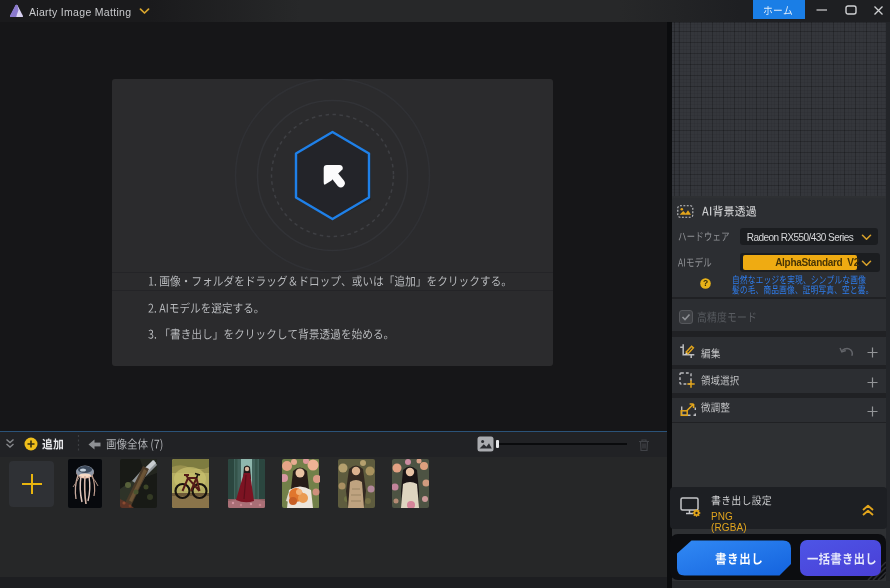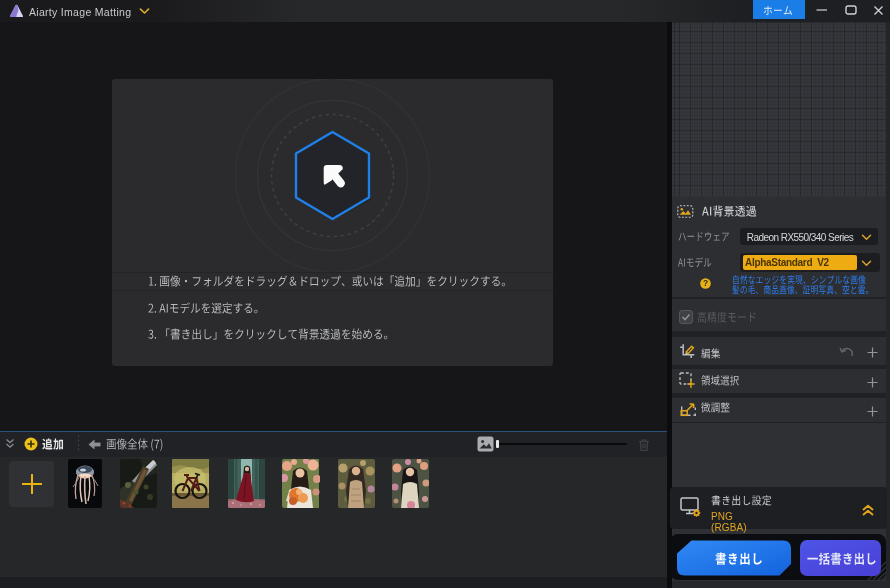--- a/index.html
+++ b/index.html
@@ -230,30 +230,30 @@
 <circle cx="4.8" cy="4.2" r="1.3" fill="#e2a51c"></circle>
       <path d="M2.6 9.8 L6.2 5.9 L8.7 8.5 L11 5.3 L14 9.8 Z" fill="#e2a51c"></path>
     </svg>
 <svg class="t" style="left:701.5px;top:203.4px" width="57" height="17" viewBox="0 0 57 17">
       <path transform="translate(0,12.60) scale(0.9000,1)" fill="#cbccce" d="M0.0 0.0 2.9 -8.8H4.5L7.5 0.0H6.0L4.6 -4.8Q4.3 -5.5 4.1 -6.3Q3.9 -7.0 3.7 -7.7H3.7Q3.5 -7.0 3.3 -6.3Q3.1 -5.5 2.9 -4.8L1.4 0.0ZM1.7 -2.5V-3.6H5.8V-2.5Z M8.9 0.0V-8.8H10.3V0.0Z M14.0 -5.2H20.7V-4.4H15.2V1.0H14.0ZM20.4 -5.2H21.6V-0.2Q21.6 0.3 21.5 0.5Q21.3 0.7 21.0 0.8Q20.7 1.0 20.2 1.0Q19.7 1.0 19.0 1.0Q18.9 0.8 18.8 0.5Q18.7 0.2 18.6 0.0Q18.9 0.0 19.2 0.0Q19.6 0.0 19.8 0.0Q20.1 0.0 20.2 0.0Q20.3 0.0 20.4 -0.0Q20.4 -0.1 20.4 -0.2ZM14.9 -3.6H20.8V-2.7H14.9ZM12.7 -9.1H16.3V-8.3H12.7ZM12.4 -6.8Q13.1 -6.9 14.2 -7.1Q15.2 -7.2 16.3 -7.4L16.3 -6.6Q15.3 -6.4 14.3 -6.2Q13.4 -6.0 12.6 -5.9ZM14.9 -1.8H20.8V-1.0H14.9ZM15.6 -10.1H16.7V-5.6H15.6ZM22.0 -9.6 22.7 -8.8Q22.2 -8.6 21.6 -8.4Q21.0 -8.2 20.3 -8.1Q19.7 -7.9 19.1 -7.8Q19.0 -7.9 19.0 -8.2Q18.9 -8.4 18.8 -8.6Q19.3 -8.7 19.9 -8.9Q20.5 -9.1 21.0 -9.3Q21.6 -9.4 22.0 -9.6ZM18.3 -10.1H19.4V-7.1Q19.4 -6.8 19.5 -6.7Q19.6 -6.7 20.0 -6.7Q20.1 -6.7 20.3 -6.7Q20.5 -6.7 20.8 -6.7Q21.1 -6.7 21.3 -6.7Q21.5 -6.7 21.6 -6.7Q21.8 -6.7 21.9 -6.7Q22.0 -6.8 22.1 -7.0Q22.1 -7.2 22.2 -7.6Q22.3 -7.5 22.6 -7.4Q22.9 -7.3 23.2 -7.2Q23.1 -6.6 23.0 -6.3Q22.8 -6.0 22.5 -5.8Q22.2 -5.7 21.7 -5.7Q21.7 -5.7 21.5 -5.7Q21.3 -5.7 21.0 -5.7Q20.8 -5.7 20.6 -5.7Q20.3 -5.7 20.1 -5.7Q19.9 -5.7 19.9 -5.7Q19.2 -5.7 18.9 -5.8Q18.5 -5.9 18.4 -6.2Q18.3 -6.5 18.3 -7.1Z M27.2 -7.6V-7.0H32.9V-7.6ZM27.2 -9.0V-8.3H32.9V-9.0ZM26.1 -9.7H34.0V-6.2H26.1ZM24.7 -5.6H35.4V-4.7H24.7ZM27.5 -3.4V-2.4H32.7V-3.4ZM26.4 -4.2H33.8V-1.6H26.4ZM29.5 -6.4H30.6V-5.1H29.5ZM29.5 -2.0H30.7V-0.0Q30.7 0.4 30.5 0.6Q30.4 0.8 30.1 0.9Q29.8 1.0 29.4 1.0Q28.9 1.0 28.3 1.0Q28.2 0.8 28.2 0.5Q28.1 0.3 28.0 0.1Q28.2 0.1 28.5 0.1Q28.8 0.1 29.0 0.1Q29.2 0.1 29.3 0.1Q29.4 0.1 29.5 0.1Q29.5 0.0 29.5 -0.1ZM31.5 -0.8 32.2 -1.4Q32.8 -1.2 33.3 -1.0Q33.9 -0.7 34.5 -0.4Q35.0 -0.1 35.4 0.1L34.6 0.8Q34.2 0.6 33.7 0.3Q33.2 -0.0 32.6 -0.3Q32.0 -0.6 31.5 -0.8ZM27.4 -1.4 28.5 -1.0Q28.1 -0.6 27.5 -0.3Q27.0 0.0 26.4 0.3Q25.9 0.6 25.4 0.8Q25.3 0.7 25.1 0.6Q25.0 0.4 24.8 0.3Q24.7 0.1 24.5 0.0Q25.1 -0.1 25.6 -0.4Q26.1 -0.6 26.6 -0.9Q27.1 -1.1 27.4 -1.4Z M39.4 -5.4V-1.1H38.3V-4.4H36.9V-5.4ZM39.4 -1.5Q39.8 -0.9 40.5 -0.6Q41.2 -0.3 42.2 -0.3Q42.8 -0.2 43.5 -0.2Q44.2 -0.2 45.1 -0.2Q45.9 -0.3 46.6 -0.3Q47.4 -0.3 48.0 -0.4Q47.9 -0.2 47.8 -0.0Q47.8 0.2 47.7 0.4Q47.7 0.6 47.6 0.8Q47.1 0.8 46.4 0.8Q45.7 0.8 44.9 0.8Q44.2 0.8 43.5 0.8Q42.8 0.8 42.2 0.8Q41.1 0.7 40.3 0.4Q39.5 0.1 38.9 -0.6Q38.6 -0.2 38.2 0.1Q37.8 0.5 37.3 0.9L36.8 -0.2Q37.1 -0.5 37.6 -0.8Q38.0 -1.2 38.4 -1.5ZM37.0 -9.2 37.8 -9.8Q38.2 -9.6 38.6 -9.2Q38.9 -8.9 39.3 -8.5Q39.6 -8.2 39.8 -7.9L38.8 -7.2Q38.7 -7.5 38.4 -7.8Q38.1 -8.2 37.7 -8.5Q37.3 -8.9 37.0 -9.2ZM40.1 -7.9H47.8V-7.1H40.1ZM41.1 -4.9H45.0V-4.0H41.1ZM45.0 -3.9H46.8V-3.1H45.0ZM43.4 -9.1H44.5V-5.1H43.4ZM43.2 -7.5 44.0 -7.2Q43.6 -6.6 43.0 -6.1Q42.4 -5.6 41.8 -5.2Q41.1 -4.7 40.4 -4.5Q40.3 -4.7 40.1 -4.9Q39.9 -5.2 39.7 -5.3Q40.4 -5.5 41.0 -5.8Q41.7 -6.2 42.3 -6.6Q42.8 -7.0 43.2 -7.5ZM44.7 -7.5Q45.1 -7.0 45.6 -6.6Q46.2 -6.2 46.8 -5.9Q47.4 -5.6 48.1 -5.4Q47.9 -5.3 47.7 -5.0Q47.5 -4.8 47.4 -4.6Q46.7 -4.9 46.1 -5.2Q45.5 -5.6 44.9 -6.1Q44.4 -6.6 44.0 -7.2ZM46.5 -3.9H47.5Q47.5 -3.9 47.5 -3.7Q47.5 -3.6 47.5 -3.5Q47.4 -2.4 47.3 -1.9Q47.1 -1.4 46.9 -1.2Q46.8 -1.1 46.6 -1.0Q46.4 -0.9 46.1 -0.9Q45.9 -0.9 45.5 -0.9Q45.1 -0.9 44.7 -0.9Q44.7 -1.1 44.6 -1.4Q44.5 -1.6 44.4 -1.8Q44.8 -1.7 45.2 -1.7Q45.5 -1.7 45.7 -1.7Q45.8 -1.7 45.9 -1.7Q46.0 -1.8 46.1 -1.8Q46.2 -1.9 46.3 -2.4Q46.4 -2.8 46.5 -3.7ZM46.6 -9.9 47.3 -9.2Q46.7 -9.1 45.9 -9.0Q45.1 -8.9 44.2 -8.8Q43.4 -8.7 42.5 -8.6Q41.6 -8.6 40.8 -8.6Q40.8 -8.7 40.7 -9.0Q40.6 -9.2 40.5 -9.4Q41.3 -9.4 42.2 -9.5Q43.0 -9.5 43.8 -9.6Q44.7 -9.6 45.4 -9.7Q46.1 -9.8 46.6 -9.9ZM42.5 -4.6H43.5Q43.4 -3.9 43.3 -3.3Q43.1 -2.7 42.8 -2.2Q42.5 -1.7 42.0 -1.4Q41.5 -1.0 40.7 -0.7Q40.6 -0.9 40.4 -1.2Q40.3 -1.4 40.1 -1.6Q40.8 -1.8 41.2 -2.1Q41.7 -2.4 41.9 -2.8Q42.2 -3.1 42.3 -3.6Q42.4 -4.1 42.5 -4.6ZM44.8 -4.9H45.8Q45.7 -4.3 45.5 -3.7Q45.4 -3.1 45.3 -2.6L44.3 -2.8Q44.4 -3.2 44.6 -3.8Q44.7 -4.4 44.8 -4.9Z M51.7 -5.4V-1.1H50.6V-4.4H49.2V-5.4ZM51.7 -1.5Q52.1 -0.9 52.8 -0.6Q53.5 -0.3 54.5 -0.3Q55.1 -0.2 55.8 -0.2Q56.5 -0.2 57.4 -0.2Q58.2 -0.3 58.9 -0.3Q59.7 -0.3 60.3 -0.4Q60.2 -0.2 60.1 -0.0Q60.1 0.2 60.0 0.4Q60.0 0.6 59.9 0.8Q59.4 0.8 58.7 0.8Q58.0 0.8 57.2 0.8Q56.5 0.8 55.8 0.8Q55.1 0.8 54.5 0.8Q53.4 0.7 52.6 0.4Q51.8 0.1 51.2 -0.6Q50.9 -0.2 50.5 0.1Q50.1 0.5 49.6 0.9L49.1 -0.2Q49.4 -0.5 49.9 -0.8Q50.3 -1.2 50.7 -1.5ZM49.3 -9.2 50.1 -9.8Q50.5 -9.6 50.9 -9.2Q51.2 -8.9 51.6 -8.5Q51.9 -8.2 52.1 -7.9L51.1 -7.2Q51.0 -7.5 50.7 -7.8Q50.4 -8.2 50.0 -8.5Q49.6 -8.9 49.3 -9.2ZM52.7 -6.0H59.2V-5.2H53.7V-0.8H52.7ZM55.6 -8.0H58.1V-7.3H56.5V-5.7H55.6ZM53.7 -9.7H58.7V-5.8H57.7V-8.9H54.7V-5.8H53.7ZM55.1 -4.5H57.7V-1.9H55.1V-2.7H56.9V-3.7H55.1ZM58.6 -6.0H59.6V-1.8Q59.6 -1.5 59.6 -1.3Q59.5 -1.1 59.2 -1.0Q59.0 -0.8 58.6 -0.8Q58.2 -0.8 57.7 -0.8Q57.7 -1.0 57.6 -1.3Q57.5 -1.5 57.4 -1.7Q57.8 -1.7 58.1 -1.7Q58.3 -1.7 58.4 -1.7Q58.6 -1.7 58.6 -1.8ZM54.6 -4.5H55.4V-1.5H54.6Z"></path>
     </svg>
 <svg class="t" style="left:678.0px;top:228.8px" width="54" height="16" viewBox="0 0 54 16">
       <path transform="translate(0,11.55) scale(0.7693,1)" fill="#94969a" d="M2.5 -3.5Q2.7 -3.9 2.9 -4.4Q3.0 -4.9 3.2 -5.5Q3.3 -6.0 3.4 -6.6Q3.6 -7.1 3.6 -7.6L4.6 -7.4Q4.6 -7.2 4.5 -7.1Q4.5 -7.0 4.4 -6.8Q4.4 -6.7 4.4 -6.6Q4.3 -6.3 4.2 -5.9Q4.1 -5.5 4.0 -5.0Q3.9 -4.5 3.7 -4.0Q3.6 -3.5 3.4 -3.1Q3.2 -2.6 2.9 -2.1Q2.7 -1.6 2.4 -1.1Q2.1 -0.5 1.8 -0.1L0.8 -0.5Q1.4 -1.2 1.8 -2.0Q2.2 -2.8 2.5 -3.5ZM7.9 -3.9Q7.8 -4.3 7.6 -4.8Q7.4 -5.3 7.2 -5.8Q6.9 -6.2 6.7 -6.7Q6.5 -7.1 6.3 -7.4L7.2 -7.7Q7.4 -7.4 7.6 -7.0Q7.8 -6.6 8.0 -6.1Q8.2 -5.6 8.5 -5.1Q8.7 -4.6 8.8 -4.2Q9.0 -3.8 9.2 -3.3Q9.4 -2.8 9.6 -2.3Q9.7 -1.8 9.9 -1.3Q10.1 -0.8 10.2 -0.4L9.2 -0.1Q9.1 -0.7 8.8 -1.3Q8.6 -2.0 8.4 -2.7Q8.2 -3.3 7.9 -3.9Z M12.3 -4.8Q12.5 -4.8 12.7 -4.7Q13.0 -4.7 13.3 -4.7Q13.6 -4.7 13.9 -4.7Q14.0 -4.7 14.4 -4.7Q14.8 -4.7 15.3 -4.7Q15.8 -4.7 16.3 -4.7Q16.9 -4.7 17.4 -4.7Q18.0 -4.7 18.5 -4.7Q19.0 -4.7 19.3 -4.7Q19.7 -4.7 19.9 -4.7Q20.3 -4.7 20.6 -4.7Q20.9 -4.8 21.1 -4.8V-3.7Q20.9 -3.7 20.6 -3.7Q20.3 -3.7 19.9 -3.7Q19.7 -3.7 19.3 -3.7Q19.0 -3.7 18.5 -3.7Q18.0 -3.7 17.4 -3.7Q16.9 -3.7 16.3 -3.7Q15.8 -3.7 15.3 -3.7Q14.8 -3.7 14.4 -3.7Q14.0 -3.7 13.9 -3.7Q13.4 -3.7 13.0 -3.7Q12.6 -3.7 12.3 -3.7Z M29.6 -7.9Q29.8 -7.7 29.9 -7.4Q30.1 -7.1 30.3 -6.8Q30.5 -6.5 30.6 -6.3L30.0 -6.0Q29.9 -6.3 29.7 -6.6Q29.5 -6.8 29.4 -7.1Q29.2 -7.4 29.0 -7.6ZM30.9 -8.5Q31.1 -8.3 31.3 -8.0Q31.5 -7.7 31.7 -7.4Q31.9 -7.1 32.0 -6.8L31.4 -6.5Q31.2 -6.8 31.1 -7.1Q30.9 -7.4 30.7 -7.7Q30.5 -7.9 30.3 -8.2ZM25.8 -0.8Q25.8 -1.0 25.8 -1.4Q25.8 -1.9 25.8 -2.6Q25.8 -3.2 25.8 -3.9Q25.8 -4.6 25.8 -5.3Q25.8 -6.0 25.8 -6.5Q25.8 -7.0 25.8 -7.2Q25.8 -7.5 25.7 -7.8Q25.7 -8.1 25.7 -8.4H26.8Q26.7 -8.1 26.7 -7.8Q26.7 -7.5 26.7 -7.2Q26.7 -6.8 26.7 -6.2Q26.7 -5.6 26.7 -4.9Q26.7 -4.2 26.7 -3.6Q26.7 -2.9 26.7 -2.3Q26.7 -1.8 26.7 -1.4Q26.7 -1.0 26.7 -0.8Q26.7 -0.7 26.7 -0.4Q26.7 -0.2 26.7 0.1Q26.7 0.3 26.7 0.5H25.7Q25.7 0.2 25.7 -0.2Q25.8 -0.5 25.8 -0.8ZM26.5 -5.5Q27.0 -5.3 27.7 -5.1Q28.3 -4.9 29.0 -4.6Q29.7 -4.4 30.3 -4.1Q30.9 -3.8 31.4 -3.6L31.0 -2.7Q30.5 -2.9 29.9 -3.2Q29.3 -3.5 28.7 -3.7Q28.1 -4.0 27.5 -4.2Q26.9 -4.4 26.5 -4.5Z M39.5 -8.8Q39.5 -8.6 39.5 -8.4Q39.5 -8.2 39.5 -8.0Q39.5 -7.9 39.5 -7.6Q39.5 -7.3 39.5 -7.0Q39.5 -6.7 39.5 -6.5H38.6Q38.6 -6.7 38.6 -7.0Q38.6 -7.3 38.6 -7.6Q38.6 -7.9 38.6 -8.0Q38.6 -8.2 38.5 -8.4Q38.5 -8.6 38.5 -8.8ZM43.3 -6.7Q43.3 -6.6 43.2 -6.4Q43.2 -6.2 43.1 -6.0Q43.1 -5.7 43.0 -5.3Q42.9 -4.9 42.8 -4.4Q42.6 -4.0 42.5 -3.5Q42.3 -3.1 42.1 -2.7Q41.6 -2.0 41.0 -1.4Q40.4 -0.8 39.5 -0.3Q38.7 0.1 37.7 0.4L37.0 -0.4Q37.3 -0.5 37.6 -0.5Q37.9 -0.6 38.1 -0.7Q38.7 -0.9 39.2 -1.2Q39.8 -1.5 40.3 -2.0Q40.8 -2.4 41.1 -2.9Q41.4 -3.4 41.6 -4.0Q41.8 -4.5 42.0 -5.1Q42.1 -5.7 42.2 -6.1H36.0Q36.0 -6.0 36.0 -5.7Q36.0 -5.4 36.0 -5.1Q36.0 -4.8 36.0 -4.6Q36.0 -4.3 36.0 -4.2Q36.0 -4.0 36.0 -3.8Q36.0 -3.7 36.1 -3.5H35.1Q35.1 -3.7 35.1 -3.9Q35.1 -4.1 35.1 -4.2Q35.1 -4.4 35.1 -4.6Q35.1 -4.9 35.1 -5.2Q35.1 -5.5 35.1 -5.8Q35.1 -6.0 35.1 -6.2Q35.1 -6.3 35.1 -6.6Q35.1 -6.8 35.1 -7.0Q35.3 -7.0 35.6 -7.0Q35.8 -7.0 36.1 -7.0H42.0Q42.3 -7.0 42.4 -7.0Q42.6 -7.0 42.7 -7.1Z M47.0 -5.7Q47.2 -5.7 47.4 -5.7Q47.7 -5.6 47.8 -5.6H52.9Q53.1 -5.6 53.3 -5.7Q53.5 -5.7 53.6 -5.7V-4.8Q53.5 -4.8 53.3 -4.8Q53.1 -4.8 52.9 -4.8H47.8Q47.7 -4.8 47.4 -4.8Q47.2 -4.8 47.0 -4.8ZM49.8 -0.3V-5.2H50.7V-0.3ZM46.5 -0.8Q46.7 -0.8 46.9 -0.8Q47.1 -0.8 47.3 -0.8H53.4Q53.6 -0.8 53.8 -0.8Q54.0 -0.8 54.1 -0.8V0.1Q54.0 0.1 53.7 0.0Q53.5 0.0 53.4 0.0H47.3Q47.1 0.0 46.9 0.0Q46.7 0.1 46.5 0.1Z M66.2 -7.4Q66.2 -7.4 66.1 -7.2Q66.0 -7.1 65.9 -7.0Q65.7 -6.7 65.3 -6.1Q64.9 -5.6 64.4 -5.0Q63.8 -4.4 63.2 -4.0L62.5 -4.6Q62.9 -4.8 63.2 -5.1Q63.6 -5.4 63.9 -5.8Q64.3 -6.1 64.5 -6.5Q64.7 -6.8 64.9 -7.1Q64.7 -7.1 64.3 -7.1Q63.9 -7.1 63.4 -7.1Q62.9 -7.1 62.3 -7.1Q61.7 -7.1 61.1 -7.1Q60.5 -7.1 59.9 -7.1Q59.4 -7.1 59.1 -7.1Q58.7 -7.1 58.6 -7.1Q58.3 -7.1 58.0 -7.0Q57.7 -7.0 57.4 -7.0V-8.0Q57.7 -7.9 58.0 -7.9Q58.3 -7.9 58.6 -7.9Q58.7 -7.9 59.1 -7.9Q59.5 -7.9 60.0 -7.9Q60.5 -7.9 61.1 -7.9Q61.7 -7.9 62.3 -7.9Q63.0 -7.9 63.5 -7.9Q64.0 -7.9 64.4 -7.9Q64.8 -7.9 64.9 -7.9Q65.0 -7.9 65.2 -7.9Q65.3 -7.9 65.5 -7.9Q65.6 -7.9 65.7 -8.0ZM61.8 -6.0Q61.8 -5.1 61.8 -4.3Q61.7 -3.5 61.6 -2.9Q61.4 -2.2 61.1 -1.6Q60.7 -1.0 60.2 -0.5Q59.6 -0.0 58.8 0.4L58.0 -0.3Q58.2 -0.3 58.5 -0.5Q58.7 -0.6 59.0 -0.7Q59.6 -1.1 60.0 -1.6Q60.4 -2.1 60.6 -2.7Q60.8 -3.2 60.8 -3.9Q60.9 -4.5 60.9 -5.2Q60.9 -5.4 60.9 -5.6Q60.9 -5.8 60.9 -6.0Z"></path>
     </svg>
 <div class="ddown" style="left:740px;top:228px;width:138px;height:17px"></div>
-<div class="abs" style="left:741px;top:232px;width:118px;text-align:center;font-size:10px;letter-spacing:-0.55px;color:#d6d7d9;white-space:nowrap">Radeon RX550/340 Series</div>
+<div class="abs" style="left:741px;top:232px;width:118px;text-align:center;font-size:10px;letter-spacing:-0.55px;color:#d6d7d9;white-space:nowrap">Radeon RX550/430 Series</div>
 <svg class="t" style="left:861px;top:234px" width="11" height="8">
       <path d="M1.5 1.3 L5.5 5.2 L9.5 1.3" stroke="#d9a22b" stroke-width="1.6" fill="none" stroke-linecap="round" stroke-linejoin="round"></path>
     </svg>
 <svg class="t" style="left:678.0px;top:255.1px" width="36" height="16" viewBox="0 0 36 16">
       <path transform="translate(0,11.55) scale(0.7699,1)" fill="#94969a" d="M0.0 0.0 2.8 -8.1H3.9L6.6 0.0H5.6L4.2 -4.5Q3.9 -5.2 3.7 -5.9Q3.5 -6.5 3.3 -7.2H3.3Q3.1 -6.5 2.9 -5.9Q2.7 -5.2 2.5 -4.5L1.1 0.0ZM1.5 -2.5V-3.3H5.2V-2.5Z M8.0 0.0V-8.1H9.0V0.0Z M12.3 -7.8Q12.5 -7.8 12.8 -7.8Q13.0 -7.8 13.3 -7.8Q13.5 -7.8 13.9 -7.8Q14.3 -7.8 14.8 -7.8Q15.3 -7.8 15.9 -7.8Q16.5 -7.8 17.0 -7.8Q17.5 -7.8 17.9 -7.8Q18.3 -7.8 18.5 -7.8Q18.8 -7.8 19.0 -7.8Q19.2 -7.8 19.4 -7.8V-6.9Q19.2 -6.9 19.0 -6.9Q18.8 -7.0 18.5 -7.0Q18.3 -7.0 17.9 -7.0Q17.5 -7.0 16.9 -7.0Q16.4 -7.0 15.8 -7.0Q15.2 -7.0 14.7 -7.0Q14.2 -7.0 13.8 -7.0Q13.4 -7.0 13.3 -7.0Q13.0 -7.0 12.8 -7.0Q12.5 -6.9 12.3 -6.9ZM15.7 -4.3Q15.7 -4.0 15.7 -3.6Q15.7 -3.2 15.7 -2.8Q15.7 -2.4 15.7 -2.1Q15.7 -1.7 15.7 -1.6Q15.7 -1.2 16.0 -0.9Q16.3 -0.7 17.1 -0.7Q17.8 -0.7 18.5 -0.7Q19.2 -0.8 20.0 -0.9L19.9 0.1Q19.5 0.1 19.0 0.1Q18.5 0.1 18.0 0.1Q17.5 0.2 16.9 0.2Q16.1 0.2 15.6 -0.0Q15.1 -0.2 15.0 -0.5Q14.8 -0.9 14.8 -1.3Q14.8 -1.6 14.8 -2.0Q14.8 -2.4 14.8 -2.8Q14.8 -3.2 14.8 -3.6Q14.8 -4.0 14.8 -4.3Q14.8 -4.4 14.8 -4.7Q14.8 -5.0 14.8 -5.4Q14.8 -5.8 14.8 -6.1Q14.8 -6.5 14.8 -6.8Q14.8 -7.1 14.8 -7.2L15.7 -7.2Q15.7 -7.1 15.7 -6.8Q15.7 -6.5 15.7 -6.1Q15.7 -5.7 15.7 -5.3Q15.7 -4.9 15.7 -4.7Q15.7 -4.4 15.7 -4.3ZM11.6 -4.7Q11.8 -4.7 12.1 -4.7Q12.4 -4.6 12.6 -4.6Q12.8 -4.6 13.2 -4.6Q13.6 -4.6 14.2 -4.6Q14.7 -4.6 15.4 -4.6Q16.0 -4.6 16.7 -4.6Q17.3 -4.6 17.9 -4.6Q18.4 -4.6 18.8 -4.6Q19.2 -4.6 19.4 -4.6Q19.5 -4.6 19.7 -4.6Q19.8 -4.7 20.0 -4.7Q20.2 -4.7 20.3 -4.7L20.3 -3.8Q20.1 -3.8 19.8 -3.8Q19.6 -3.8 19.4 -3.8Q19.2 -3.8 18.8 -3.8Q18.4 -3.8 17.9 -3.8Q17.3 -3.8 16.7 -3.8Q16.0 -3.8 15.4 -3.8Q14.7 -3.8 14.2 -3.8Q13.6 -3.8 13.2 -3.8Q12.8 -3.8 12.6 -3.8Q12.4 -3.8 12.1 -3.8Q11.8 -3.8 11.6 -3.8Z M23.7 -8.0Q24.0 -8.0 24.2 -8.0Q24.5 -8.0 24.7 -8.0Q24.9 -8.0 25.3 -8.0Q25.7 -8.0 26.2 -8.0Q26.7 -8.0 27.1 -8.0Q27.6 -8.0 28.0 -8.0Q28.4 -8.0 28.6 -8.0Q28.8 -8.0 29.1 -8.0Q29.3 -8.0 29.6 -8.0V-7.1Q29.3 -7.1 29.1 -7.2Q28.8 -7.2 28.6 -7.2Q28.4 -7.2 28.0 -7.2Q27.6 -7.2 27.1 -7.2Q26.7 -7.2 26.2 -7.2Q25.7 -7.2 25.3 -7.2Q24.9 -7.2 24.8 -7.2Q24.5 -7.2 24.2 -7.2Q24.0 -7.1 23.7 -7.1ZM22.4 -5.3Q22.7 -5.3 22.9 -5.2Q23.1 -5.2 23.4 -5.2Q23.5 -5.2 24.0 -5.2Q24.4 -5.2 25.0 -5.2Q25.6 -5.2 26.3 -5.2Q27.0 -5.2 27.7 -5.2Q28.4 -5.2 29.0 -5.2Q29.6 -5.2 30.1 -5.2Q30.5 -5.2 30.6 -5.2Q30.8 -5.2 31.0 -5.2Q31.3 -5.3 31.5 -5.3V-4.4Q31.3 -4.4 31.0 -4.4Q30.8 -4.4 30.6 -4.4Q30.5 -4.4 30.1 -4.4Q29.6 -4.4 29.0 -4.4Q28.4 -4.4 27.7 -4.4Q27.0 -4.4 26.3 -4.4Q25.6 -4.4 25.0 -4.4Q24.4 -4.4 24.0 -4.4Q23.5 -4.4 23.4 -4.4Q23.1 -4.4 22.9 -4.4Q22.7 -4.4 22.4 -4.4ZM27.6 -4.8Q27.6 -3.8 27.5 -2.9Q27.3 -2.1 27.0 -1.4Q26.8 -1.0 26.4 -0.6Q26.1 -0.3 25.7 0.1Q25.3 0.4 24.8 0.6L24.0 0.0Q24.6 -0.2 25.2 -0.7Q25.7 -1.1 26.1 -1.7Q26.5 -2.3 26.6 -3.1Q26.7 -3.9 26.7 -4.8ZM30.1 -8.9Q30.3 -8.7 30.5 -8.5Q30.6 -8.2 30.8 -7.9Q30.9 -7.7 31.0 -7.4L30.5 -7.2Q30.3 -7.5 30.0 -7.9Q29.8 -8.4 29.6 -8.7ZM31.4 -9.4Q31.5 -9.2 31.7 -8.9Q31.8 -8.6 32.0 -8.4Q32.2 -8.1 32.3 -7.9L31.7 -7.6Q31.5 -8.0 31.3 -8.4Q31.0 -8.8 30.8 -9.1Z M38.5 -0.2Q38.5 -0.4 38.5 -0.5Q38.5 -0.7 38.5 -0.9Q38.5 -1.0 38.5 -1.3Q38.5 -1.7 38.5 -2.3Q38.5 -2.8 38.5 -3.4Q38.5 -4.1 38.5 -4.7Q38.5 -5.4 38.5 -5.9Q38.5 -6.5 38.5 -6.9Q38.5 -7.3 38.5 -7.4Q38.5 -7.8 38.5 -8.0Q38.5 -8.2 38.5 -8.3H39.5Q39.5 -8.2 39.5 -8.0Q39.5 -7.7 39.5 -7.4Q39.5 -7.3 39.5 -6.9Q39.5 -6.5 39.5 -5.9Q39.5 -5.4 39.5 -4.8Q39.5 -4.1 39.5 -3.5Q39.5 -2.9 39.5 -2.4Q39.5 -1.9 39.5 -1.5Q39.5 -1.2 39.5 -1.1Q40.0 -1.3 40.5 -1.7Q41.1 -2.1 41.7 -2.6Q42.2 -3.2 42.7 -3.8L43.2 -3.0Q42.7 -2.4 42.1 -1.8Q41.4 -1.2 40.8 -0.8Q40.1 -0.3 39.4 0.0Q39.3 0.1 39.2 0.1Q39.1 0.2 39.1 0.3ZM33.4 -0.3Q34.1 -0.8 34.6 -1.5Q35.1 -2.2 35.4 -3.0Q35.5 -3.4 35.5 -3.9Q35.6 -4.5 35.6 -5.1Q35.7 -5.8 35.7 -6.4Q35.7 -7.0 35.7 -7.4Q35.7 -7.7 35.7 -7.9Q35.6 -8.0 35.6 -8.2H36.6Q36.6 -8.2 36.6 -8.0Q36.6 -7.9 36.6 -7.7Q36.6 -7.6 36.6 -7.4Q36.6 -7.0 36.5 -6.3Q36.5 -5.7 36.5 -5.0Q36.5 -4.4 36.4 -3.8Q36.3 -3.2 36.2 -2.7Q36.0 -1.9 35.5 -1.1Q35.0 -0.3 34.3 0.3Z"></path>
     </svg>
 <div class="ddown" style="left:740px;top:253px;width:140px;height:19px"></div>
 <div class="abs" style="left:743px;top:255px;width:114px;height:14.5px;background:#efab12;border-radius:2px"></div>
-<div class="abs" style="left:745px;top:257px;width:114px;text-align:left;font-size:10px;color:#473405;font-weight:bold;letter-spacing:-0.3px">AlphaStandard&nbsp; V2</div>
+<div class="abs" style="left:745px;top:257px;width:114px;text-align:right;font-size:10px;color:#473405;font-weight:bold;letter-spacing:-0.3px">AlphaStandard&nbsp; V2</div>
 <svg class="t" style="left:861px;top:260px" width="11" height="8">
       <path d="M1.5 1.3 L5.5 5.2 L9.5 1.3" stroke="#d9a22b" stroke-width="1.6" fill="none" stroke-linecap="round" stroke-linejoin="round"></path>
     </svg>
 <svg class="t" style="left:699.5px;top:277.5px" width="11" height="11">
       <circle cx="5.5" cy="5.5" r="5.3" fill="#e8b219"></circle>
       <text x="5.5" y="8.4" font-size="8.5" font-weight="bold" text-anchor="middle" fill="#3a2e08" font-family="Liberation Sans">?</text>
     </svg>
 <svg class="t" style="left:732.2px;top:273.3px" width="136" height="14" viewBox="0 0 136 14">
       <path transform="translate(0,10.50) scale(0.7728,1)" fill="#2e7ef0" d="M2.1 -4.8H7.9V-4.1H2.1ZM2.1 -2.6H7.9V-1.9H2.1ZM2.1 -0.5H7.9V0.2H2.1ZM1.6 -7.0H8.5V0.8H7.7V-6.3H2.4V0.8H1.6ZM4.6 -8.4 5.4 -8.3Q5.3 -7.9 5.1 -7.4Q4.9 -6.9 4.7 -6.6L4.1 -6.8Q4.1 -7.0 4.2 -7.3Q4.3 -7.6 4.4 -7.9Q4.5 -8.2 4.6 -8.4Z M15.2 -6.3H19.6V-5.6H15.2ZM17.6 -6.0Q17.7 -5.1 18.0 -4.4Q18.3 -3.7 18.8 -3.1Q19.3 -2.6 19.9 -2.3Q19.8 -2.2 19.7 -2.1Q19.6 -2.0 19.6 -1.9Q19.5 -1.7 19.4 -1.6Q18.7 -2.0 18.2 -2.6Q17.8 -3.3 17.4 -4.1Q17.1 -4.9 16.9 -5.9ZM12.0 -6.1 12.4 -6.5Q12.7 -6.4 13.1 -6.2Q13.4 -6.0 13.8 -5.8Q14.1 -5.6 14.3 -5.4L13.9 -4.9Q13.7 -5.1 13.4 -5.3Q13.1 -5.5 12.7 -5.7Q12.4 -5.9 12.0 -6.1ZM17.9 -7.9 18.4 -8.2Q18.7 -8.0 18.9 -7.8Q19.1 -7.5 19.3 -7.3Q19.5 -7.1 19.6 -6.9L19.0 -6.5Q18.9 -6.8 18.5 -7.2Q18.2 -7.6 17.9 -7.9ZM11.1 -5.0 11.6 -5.4Q11.9 -5.2 12.3 -5.0Q12.6 -4.7 12.9 -4.5Q13.3 -4.3 13.4 -4.1L13.0 -3.6Q12.8 -3.8 12.5 -4.1Q12.2 -4.3 11.8 -4.5Q11.5 -4.8 11.1 -5.0ZM12.8 -8.5 13.5 -8.3Q13.2 -7.6 12.8 -6.9Q12.4 -6.2 12.0 -5.6Q11.5 -4.9 10.9 -4.4Q10.8 -4.6 10.7 -4.7Q10.5 -4.8 10.4 -4.9Q11.0 -5.4 11.4 -6.0Q11.9 -6.6 12.2 -7.2Q12.6 -7.9 12.8 -8.5ZM14.6 -7.5H14.8L14.9 -7.5L15.4 -7.3Q15.1 -5.8 14.5 -4.7Q13.9 -3.6 13.1 -2.8Q12.3 -2.0 11.3 -1.5Q11.2 -1.6 11.1 -1.7Q11.1 -1.9 11.0 -2.0Q10.8 -2.1 10.8 -2.1Q11.7 -2.6 12.5 -3.3Q13.3 -4.0 13.8 -5.0Q14.4 -6.0 14.6 -7.4ZM13.7 -1.1 14.3 -1.2Q14.4 -0.8 14.5 -0.2Q14.6 0.3 14.6 0.6L13.9 0.7Q13.9 0.5 13.8 0.2Q13.8 -0.2 13.8 -0.5Q13.7 -0.8 13.7 -1.1ZM15.7 -1.1 16.4 -1.3Q16.5 -1.0 16.7 -0.6Q16.8 -0.3 16.9 0.0Q17.0 0.3 17.0 0.6L16.3 0.7Q16.2 0.4 16.1 -0.2Q15.9 -0.7 15.7 -1.1ZM17.7 -1.2 18.4 -1.4Q18.7 -1.1 19.0 -0.8Q19.2 -0.4 19.4 -0.1Q19.7 0.3 19.8 0.5L19.1 0.8Q18.9 0.5 18.7 0.2Q18.5 -0.2 18.3 -0.5Q18.0 -0.9 17.7 -1.2ZM11.9 -1.4 12.6 -1.2Q12.4 -0.7 12.1 -0.1Q11.8 0.4 11.4 0.8L10.7 0.5Q11.1 0.2 11.4 -0.3Q11.7 -0.8 11.9 -1.4ZM12.7 -7.5H14.9V-6.9H12.4ZM16.8 -8.3H17.6V-6.3Q17.6 -5.7 17.5 -5.1Q17.4 -4.5 17.1 -3.9Q16.8 -3.3 16.3 -2.7Q15.8 -2.2 14.9 -1.7Q14.8 -1.8 14.6 -2.0Q14.5 -2.1 14.3 -2.2Q15.2 -2.7 15.7 -3.2Q16.2 -3.7 16.4 -4.2Q16.7 -4.8 16.8 -5.3Q16.8 -5.8 16.8 -6.3Z M21.4 -6.3Q21.6 -6.3 22.0 -6.3Q22.3 -6.2 22.6 -6.2Q23.1 -6.2 23.7 -6.3Q24.3 -6.3 24.9 -6.5Q25.5 -6.6 26.1 -6.8L26.1 -6.0Q25.6 -5.9 25.0 -5.8Q24.5 -5.7 23.8 -5.6Q23.2 -5.5 22.6 -5.5Q22.3 -5.5 22.0 -5.5Q21.7 -5.5 21.4 -5.6ZM24.9 -7.9Q24.9 -7.7 24.8 -7.3Q24.7 -7.0 24.6 -6.6Q24.5 -6.1 24.3 -5.8Q24.1 -5.1 23.7 -4.3Q23.4 -3.5 22.9 -2.7Q22.5 -2.0 22.1 -1.4L21.3 -1.8Q21.7 -2.2 22.0 -2.7Q22.3 -3.2 22.6 -3.8Q22.9 -4.3 23.2 -4.8Q23.4 -5.4 23.6 -5.8Q23.7 -6.3 23.9 -6.9Q24.0 -7.5 24.0 -8.0ZM27.3 -4.8Q27.3 -4.5 27.3 -4.3Q27.2 -4.0 27.3 -3.8Q27.3 -3.5 27.3 -3.2Q27.3 -2.8 27.3 -2.4Q27.3 -2.0 27.4 -1.6Q27.4 -1.2 27.4 -0.9Q27.4 -0.5 27.2 -0.2Q27.0 0.1 26.6 0.3Q26.2 0.5 25.6 0.5Q25.1 0.5 24.6 0.4Q24.2 0.2 23.9 -0.1Q23.6 -0.4 23.6 -0.9Q23.6 -1.4 23.9 -1.7Q24.1 -2.1 24.6 -2.3Q25.1 -2.4 25.6 -2.4Q26.5 -2.4 27.2 -2.2Q27.9 -2.0 28.4 -1.6Q29.0 -1.2 29.4 -0.9L29.0 -0.2Q28.7 -0.5 28.3 -0.7Q28.0 -1.0 27.6 -1.3Q27.1 -1.5 26.6 -1.6Q26.1 -1.8 25.6 -1.8Q25.0 -1.8 24.7 -1.6Q24.4 -1.3 24.4 -1.0Q24.4 -0.6 24.6 -0.4Q24.9 -0.2 25.5 -0.2Q25.9 -0.2 26.2 -0.3Q26.4 -0.5 26.5 -0.7Q26.6 -0.9 26.6 -1.2Q26.6 -1.5 26.6 -1.9Q26.6 -2.4 26.6 -2.9Q26.5 -3.4 26.5 -3.9Q26.5 -4.4 26.5 -4.8ZM29.3 -4.6Q29.0 -4.8 28.6 -5.1Q28.2 -5.3 27.7 -5.6Q27.3 -5.8 27.0 -6.0L27.4 -6.6Q27.7 -6.4 28.0 -6.3Q28.3 -6.1 28.6 -5.9Q29.0 -5.7 29.3 -5.6Q29.5 -5.4 29.7 -5.2Z M32.1 -6.7Q32.3 -6.7 32.5 -6.6Q32.7 -6.6 32.9 -6.6H38.4Q38.6 -6.6 38.8 -6.7Q39.1 -6.7 39.2 -6.7V-5.8Q39.1 -5.8 38.8 -5.8Q38.6 -5.9 38.4 -5.9H32.9Q32.7 -5.9 32.5 -5.8Q32.2 -5.8 32.1 -5.8ZM35.1 -0.8V-6.2H36.0V-0.8ZM31.4 -1.3Q31.7 -1.3 31.9 -1.3Q32.1 -1.2 32.3 -1.2H38.9Q39.2 -1.2 39.4 -1.3Q39.6 -1.3 39.8 -1.3V-0.4Q39.6 -0.4 39.3 -0.4Q39.1 -0.4 38.9 -0.4H32.3Q32.1 -0.4 31.9 -0.4Q31.7 -0.4 31.4 -0.4Z M45.6 -5.8Q45.7 -5.6 45.8 -5.3Q45.9 -5.0 46.0 -4.7Q46.2 -4.4 46.3 -4.1Q46.4 -3.8 46.4 -3.6L45.7 -3.3Q45.6 -3.5 45.5 -3.8Q45.4 -4.1 45.3 -4.4Q45.2 -4.8 45.1 -5.0Q45.0 -5.3 44.9 -5.5ZM49.3 -5.2Q49.2 -5.0 49.2 -4.9Q49.1 -4.8 49.1 -4.7Q48.9 -3.9 48.6 -3.1Q48.2 -2.3 47.7 -1.6Q47.0 -0.8 46.1 -0.2Q45.3 0.4 44.4 0.7L43.8 0.1Q44.3 -0.1 44.9 -0.4Q45.5 -0.7 46.1 -1.1Q46.6 -1.5 47.0 -2.0Q47.4 -2.5 47.7 -3.0Q47.9 -3.6 48.1 -4.2Q48.3 -4.8 48.4 -5.5ZM43.3 -5.3Q43.4 -5.1 43.5 -4.8Q43.6 -4.5 43.8 -4.2Q43.9 -3.8 44.0 -3.5Q44.1 -3.2 44.2 -3.0L43.5 -2.7Q43.4 -2.9 43.3 -3.2Q43.2 -3.6 43.0 -3.9Q42.9 -4.3 42.8 -4.6Q42.6 -4.8 42.6 -5.0Z M58.2 -7.5Q58.3 -7.3 58.5 -7.0Q58.6 -6.7 58.8 -6.4Q59.0 -6.1 59.1 -5.9L58.5 -5.6Q58.4 -5.9 58.2 -6.2Q58.1 -6.5 57.9 -6.7Q57.8 -7.0 57.6 -7.2ZM59.5 -7.9Q59.6 -7.8 59.8 -7.5Q60.0 -7.2 60.1 -6.9Q60.3 -6.6 60.4 -6.4L59.9 -6.2Q59.7 -6.4 59.6 -6.7Q59.4 -7.0 59.2 -7.2Q59.1 -7.5 58.9 -7.7ZM53.9 -7.6Q54.1 -7.5 54.4 -7.3Q54.7 -7.1 55.0 -6.9Q55.3 -6.7 55.6 -6.5Q55.9 -6.3 56.1 -6.2L55.6 -5.5Q55.4 -5.7 55.1 -5.8Q54.9 -6.0 54.6 -6.2Q54.2 -6.4 54.0 -6.6Q53.7 -6.8 53.4 -6.9ZM52.4 -0.5Q52.9 -0.6 53.5 -0.7Q54.1 -0.9 54.7 -1.1Q55.2 -1.3 55.7 -1.6Q56.6 -2.1 57.3 -2.7Q58.0 -3.3 58.6 -3.9Q59.1 -4.6 59.5 -5.3L60.0 -4.5Q59.4 -3.5 58.4 -2.5Q57.4 -1.6 56.2 -0.9Q55.7 -0.6 55.1 -0.4Q54.5 -0.1 53.9 0.1Q53.3 0.3 52.9 0.4ZM52.4 -5.4Q52.6 -5.2 52.9 -5.1Q53.2 -4.9 53.5 -4.7Q53.9 -4.5 54.1 -4.3Q54.4 -4.1 54.6 -4.0L54.1 -3.3Q53.9 -3.4 53.7 -3.6Q53.4 -3.8 53.1 -4.0Q52.8 -4.2 52.5 -4.4Q52.2 -4.6 51.9 -4.7Z M65.8 -7.9Q65.7 -7.6 65.6 -7.2Q65.5 -6.8 65.3 -6.3Q65.2 -5.8 64.9 -5.4Q64.6 -4.9 64.3 -4.5Q64.5 -4.6 64.8 -4.7Q65.0 -4.8 65.3 -4.8Q65.5 -4.9 65.7 -4.9Q66.3 -4.9 66.7 -4.5Q67.1 -4.2 67.1 -3.6Q67.1 -3.4 67.1 -3.1Q67.1 -2.8 67.1 -2.5Q67.1 -2.2 67.1 -1.9Q67.1 -1.5 67.1 -1.3H66.4Q66.4 -1.5 66.4 -1.8Q66.4 -2.1 66.4 -2.4Q66.4 -2.7 66.4 -2.9Q66.4 -3.2 66.4 -3.4Q66.4 -3.8 66.1 -4.0Q65.9 -4.2 65.5 -4.2Q65.0 -4.2 64.5 -4.0Q64.1 -3.8 63.7 -3.5Q63.5 -3.3 63.3 -3.0Q63.1 -2.8 62.8 -2.5L62.1 -3.0Q62.9 -3.7 63.3 -4.3Q63.8 -4.9 64.1 -5.4Q64.4 -5.9 64.6 -6.4Q64.8 -6.8 64.9 -7.2Q65.0 -7.6 65.0 -8.0ZM62.4 -6.8Q62.8 -6.8 63.3 -6.7Q63.7 -6.7 64.1 -6.7Q64.7 -6.7 65.5 -6.8Q66.3 -6.8 67.1 -6.9Q67.9 -6.9 68.6 -7.1L68.6 -6.3Q68.0 -6.2 67.4 -6.2Q66.8 -6.1 66.2 -6.1Q65.6 -6.0 65.1 -6.0Q64.5 -6.0 64.0 -6.0Q63.8 -6.0 63.5 -6.0Q63.3 -6.0 63.0 -6.0Q62.7 -6.1 62.4 -6.1ZM70.0 -4.4Q69.9 -4.4 69.7 -4.3Q69.6 -4.3 69.4 -4.2Q69.3 -4.1 69.1 -4.1Q68.6 -3.9 67.9 -3.6Q67.2 -3.3 66.5 -2.9Q66.0 -2.7 65.6 -2.4Q65.3 -2.1 65.0 -1.8Q64.8 -1.5 64.8 -1.2Q64.8 -0.9 64.9 -0.7Q65.1 -0.5 65.3 -0.4Q65.6 -0.4 65.9 -0.3Q66.2 -0.3 66.6 -0.3Q67.2 -0.3 67.9 -0.4Q68.7 -0.4 69.4 -0.5L69.3 0.3Q69.0 0.3 68.5 0.4Q68.0 0.4 67.5 0.4Q67.0 0.4 66.6 0.4Q65.9 0.4 65.3 0.3Q64.7 0.2 64.4 -0.1Q64.0 -0.5 64.0 -1.1Q64.0 -1.5 64.2 -1.9Q64.4 -2.3 64.8 -2.6Q65.1 -2.9 65.6 -3.2Q66.0 -3.4 66.4 -3.7Q66.9 -3.9 67.4 -4.1Q67.8 -4.3 68.2 -4.5Q68.5 -4.6 68.9 -4.8Q69.1 -4.9 69.3 -5.0Q69.5 -5.1 69.7 -5.2Z M76.0 -8.4H76.8V-6.9H76.0ZM72.2 -7.4H80.6V-5.5H79.9V-6.7H72.9V-5.5H72.2ZM73.0 -5.6H79.9V-5.0H73.0ZM72.0 -2.5H80.8V-1.8H72.0ZM73.2 -4.1H79.7V-3.4H73.2ZM76.9 -2.3Q77.4 -1.3 78.4 -0.7Q79.4 -0.0 80.9 0.2Q80.8 0.3 80.7 0.5Q80.6 0.7 80.5 0.8Q79.4 0.6 78.6 0.2Q77.8 -0.1 77.2 -0.7Q76.6 -1.3 76.2 -2.2ZM76.0 -6.4H76.7V-3.9Q76.7 -3.4 76.7 -2.9Q76.6 -2.4 76.3 -1.9Q76.1 -1.4 75.6 -0.9Q75.1 -0.4 74.3 0.0Q73.5 0.4 72.4 0.8Q72.3 0.7 72.3 0.6Q72.2 0.5 72.1 0.4Q72.0 0.3 71.9 0.2Q73.1 -0.1 73.8 -0.5Q74.5 -0.9 75.0 -1.3Q75.4 -1.7 75.6 -2.2Q75.9 -2.6 75.9 -3.0Q76.0 -3.5 76.0 -3.9Z M82.1 -7.9H85.5V-7.2H82.1ZM82.2 -5.1H85.4V-4.4H82.2ZM81.9 -1.5Q82.4 -1.6 83.0 -1.8Q83.6 -1.9 84.2 -2.1Q84.9 -2.3 85.6 -2.5L85.7 -1.8Q84.7 -1.6 83.8 -1.3Q82.8 -1.0 82.1 -0.8ZM86.7 -5.7V-4.7H90.0V-5.7ZM86.7 -4.1V-3.1H90.0V-4.1ZM86.7 -7.3V-6.3H90.0V-7.3ZM86.0 -8.0H90.7V-2.4H86.0ZM88.6 -2.8H89.3V-0.2Q89.3 -0.0 89.4 0.0Q89.4 0.1 89.6 0.1Q89.7 0.1 89.8 0.1Q90.0 0.1 90.2 0.1Q90.3 0.1 90.4 0.1Q90.5 0.1 90.6 -0.0Q90.6 -0.1 90.7 -0.3Q90.7 -0.6 90.7 -1.1Q90.8 -1.0 90.9 -1.0Q91.0 -0.9 91.1 -0.9Q91.3 -0.8 91.3 -0.8Q91.3 -0.2 91.2 0.1Q91.1 0.5 91.0 0.6Q90.8 0.7 90.5 0.7Q90.4 0.7 90.3 0.7Q90.2 0.7 90.0 0.7Q89.8 0.7 89.7 0.7Q89.6 0.7 89.5 0.7Q89.2 0.7 89.0 0.7Q88.8 0.6 88.7 0.4Q88.6 0.2 88.6 -0.2ZM86.9 -2.6H87.6Q87.6 -2.0 87.4 -1.4Q87.3 -0.9 87.0 -0.5Q86.7 -0.0 86.2 0.3Q85.7 0.6 84.9 0.9Q84.9 0.8 84.8 0.7Q84.7 0.5 84.7 0.4Q84.6 0.3 84.5 0.2Q85.2 0.1 85.6 -0.2Q86.1 -0.5 86.3 -0.8Q86.6 -1.2 86.7 -1.6Q86.9 -2.1 86.9 -2.6ZM83.5 -7.6H84.2V-1.7L83.5 -1.6Z M94.5 0.6Q94.2 0.2 93.8 -0.2Q93.4 -0.6 93.1 -1.0Q92.7 -1.4 92.3 -1.7L93.0 -2.2Q93.3 -1.9 93.7 -1.6Q94.1 -1.2 94.5 -0.8Q94.9 -0.4 95.2 -0.0Z M105.0 -7.7Q105.2 -7.6 105.5 -7.4Q105.8 -7.2 106.1 -7.0Q106.5 -6.8 106.7 -6.6Q107.0 -6.4 107.2 -6.3L106.7 -5.6Q106.5 -5.7 106.3 -5.9Q106.0 -6.1 105.7 -6.3Q105.4 -6.5 105.1 -6.7Q104.8 -6.9 104.6 -7.0ZM103.5 -0.5Q104.1 -0.6 104.6 -0.8Q105.2 -1.0 105.8 -1.2Q106.4 -1.4 106.9 -1.7Q107.7 -2.2 108.4 -2.8Q109.1 -3.3 109.7 -4.0Q110.2 -4.7 110.6 -5.4L111.1 -4.5Q110.5 -3.5 109.5 -2.6Q108.5 -1.7 107.3 -1.0Q106.8 -0.7 106.2 -0.4Q105.6 -0.2 105.0 0.0Q104.4 0.2 104.0 0.3ZM103.5 -5.4Q103.7 -5.3 104.0 -5.1Q104.3 -4.9 104.7 -4.8Q105.0 -4.6 105.3 -4.4Q105.5 -4.2 105.7 -4.1L105.2 -3.4Q105.1 -3.5 104.8 -3.7Q104.5 -3.9 104.2 -4.1Q103.9 -4.3 103.6 -4.5Q103.3 -4.6 103.1 -4.8Z M114.5 -7.3Q114.7 -7.1 115.1 -6.9Q115.4 -6.6 115.8 -6.3Q116.2 -6.0 116.5 -5.7Q116.8 -5.5 117.0 -5.3L116.4 -4.6Q116.2 -4.8 115.9 -5.1Q115.6 -5.4 115.2 -5.7Q114.9 -6.0 114.5 -6.3Q114.2 -6.5 113.9 -6.7ZM113.6 -0.6Q114.5 -0.8 115.2 -1.0Q115.9 -1.2 116.5 -1.5Q117.1 -1.8 117.6 -2.1Q118.4 -2.6 119.0 -3.2Q119.7 -3.8 120.2 -4.5Q120.7 -5.2 120.9 -5.8L121.4 -4.9Q121.1 -4.3 120.6 -3.7Q120.1 -3.0 119.5 -2.4Q118.8 -1.8 118.1 -1.4Q117.6 -1.1 117.0 -0.8Q116.4 -0.4 115.7 -0.2Q115.0 0.0 114.1 0.2Z M130.5 -7.2Q130.5 -6.9 130.6 -6.7Q130.8 -6.5 131.1 -6.5Q131.4 -6.5 131.6 -6.7Q131.8 -6.9 131.8 -7.2Q131.8 -7.5 131.6 -7.7Q131.4 -7.8 131.1 -7.8Q130.8 -7.8 130.6 -7.7Q130.5 -7.5 130.5 -7.2ZM130.0 -7.2Q130.0 -7.5 130.1 -7.7Q130.3 -8.0 130.6 -8.2Q130.8 -8.3 131.1 -8.3Q131.4 -8.3 131.7 -8.2Q131.9 -8.0 132.1 -7.7Q132.2 -7.5 132.2 -7.2Q132.2 -6.9 132.1 -6.6Q131.9 -6.4 131.7 -6.2Q131.4 -6.1 131.1 -6.1Q130.8 -6.1 130.6 -6.2Q130.3 -6.4 130.1 -6.6Q130.0 -6.9 130.0 -7.2ZM130.9 -6.5Q130.8 -6.4 130.8 -6.3Q130.7 -6.2 130.7 -6.0Q130.6 -5.6 130.5 -5.1Q130.4 -4.7 130.2 -4.2Q130.0 -3.7 129.8 -3.2Q129.5 -2.7 129.2 -2.3Q128.8 -1.7 128.2 -1.2Q127.6 -0.7 126.9 -0.3Q126.2 0.1 125.3 0.4L124.6 -0.4Q125.6 -0.6 126.3 -1.0Q127.0 -1.4 127.5 -1.8Q128.1 -2.3 128.5 -2.8Q128.9 -3.3 129.1 -3.8Q129.4 -4.4 129.6 -5.0Q129.7 -5.6 129.8 -6.1Q129.7 -6.1 129.3 -6.1Q128.9 -6.1 128.4 -6.1Q127.8 -6.1 127.3 -6.1Q126.7 -6.1 126.1 -6.1Q125.6 -6.1 125.2 -6.1Q124.8 -6.1 124.7 -6.1Q124.4 -6.1 124.1 -6.1Q123.9 -6.0 123.7 -6.0V-6.9Q123.8 -6.9 124.0 -6.9Q124.2 -6.9 124.4 -6.9Q124.5 -6.8 124.7 -6.8Q124.8 -6.8 125.1 -6.8Q125.4 -6.8 125.9 -6.8Q126.3 -6.8 126.8 -6.8Q127.3 -6.8 127.7 -6.8Q128.2 -6.8 128.6 -6.8Q129.0 -6.8 129.3 -6.8Q129.6 -6.8 129.7 -6.8Q129.8 -6.8 130.0 -6.9Q130.1 -6.9 130.3 -6.9Z M137.8 -0.2Q137.9 -0.3 137.9 -0.5Q137.9 -0.6 137.9 -0.8Q137.9 -0.9 137.9 -1.2Q137.9 -1.5 137.9 -2.0Q137.9 -2.5 137.9 -3.1Q137.9 -3.7 137.9 -4.3Q137.9 -4.9 137.9 -5.4Q137.9 -5.9 137.9 -6.3Q137.9 -6.6 137.9 -6.8Q137.9 -7.0 137.9 -7.2Q137.9 -7.4 137.9 -7.5H138.8Q138.8 -7.4 138.7 -7.2Q138.7 -7.0 138.7 -6.8Q138.7 -6.6 138.7 -6.3Q138.7 -5.9 138.7 -5.4Q138.7 -4.9 138.7 -4.3Q138.7 -3.7 138.7 -3.2Q138.7 -2.6 138.7 -2.2Q138.7 -1.7 138.7 -1.4Q138.7 -1.1 138.7 -1.0Q139.2 -1.2 139.7 -1.6Q140.3 -1.9 140.8 -2.4Q141.3 -2.9 141.6 -3.5L142.1 -2.8Q141.7 -2.2 141.1 -1.7Q140.5 -1.1 139.9 -0.7Q139.3 -0.3 138.7 0.0Q138.6 0.1 138.5 0.1Q138.4 0.2 138.4 0.2ZM133.3 -0.3Q133.9 -0.7 134.3 -1.4Q134.8 -2.0 135.0 -2.7Q135.1 -3.1 135.2 -3.6Q135.2 -4.1 135.3 -4.7Q135.3 -5.2 135.3 -5.8Q135.3 -6.3 135.3 -6.7Q135.3 -7.0 135.3 -7.1Q135.3 -7.3 135.2 -7.5H136.1Q136.1 -7.4 136.1 -7.3Q136.1 -7.2 136.1 -7.0Q136.1 -6.9 136.1 -6.8Q136.1 -6.3 136.1 -5.8Q136.1 -5.2 136.0 -4.6Q136.0 -4.0 136.0 -3.4Q135.9 -2.9 135.8 -2.5Q135.6 -1.7 135.1 -1.0Q134.6 -0.3 134.0 0.2Z M143.8 -6.3Q144.0 -6.3 144.4 -6.3Q144.7 -6.2 145.0 -6.2Q145.5 -6.2 146.1 -6.3Q146.7 -6.3 147.3 -6.5Q147.9 -6.6 148.5 -6.8L148.5 -6.0Q148.0 -5.9 147.4 -5.8Q146.9 -5.7 146.2 -5.6Q145.6 -5.5 145.0 -5.5Q144.7 -5.5 144.4 -5.5Q144.1 -5.5 143.8 -5.6ZM147.3 -7.9Q147.3 -7.7 147.2 -7.3Q147.1 -7.0 147.0 -6.6Q146.9 -6.1 146.7 -5.8Q146.5 -5.1 146.1 -4.3Q145.8 -3.5 145.3 -2.7Q144.9 -2.0 144.5 -1.4L143.7 -1.8Q144.1 -2.2 144.4 -2.7Q144.7 -3.2 145.0 -3.8Q145.3 -4.3 145.6 -4.8Q145.8 -5.4 146.0 -5.8Q146.1 -6.3 146.3 -6.9Q146.4 -7.5 146.4 -8.0ZM149.7 -4.8Q149.7 -4.5 149.7 -4.3Q149.6 -4.0 149.7 -3.8Q149.7 -3.5 149.7 -3.2Q149.7 -2.8 149.7 -2.4Q149.7 -2.0 149.8 -1.6Q149.8 -1.2 149.8 -0.9Q149.8 -0.5 149.6 -0.2Q149.4 0.1 149.0 0.3Q148.6 0.5 148.0 0.5Q147.5 0.5 147.0 0.4Q146.6 0.2 146.3 -0.1Q146.0 -0.4 146.0 -0.9Q146.0 -1.4 146.3 -1.7Q146.5 -2.1 147.0 -2.3Q147.5 -2.4 148.0 -2.4Q148.9 -2.4 149.6 -2.2Q150.3 -2.0 150.8 -1.6Q151.4 -1.2 151.8 -0.9L151.4 -0.2Q151.1 -0.5 150.7 -0.7Q150.4 -1.0 150.0 -1.3Q149.5 -1.5 149.0 -1.6Q148.5 -1.8 148.0 -1.8Q147.4 -1.8 147.1 -1.6Q146.8 -1.3 146.8 -1.0Q146.8 -0.6 147.0 -0.4Q147.3 -0.2 147.9 -0.2Q148.3 -0.2 148.6 -0.3Q148.8 -0.5 148.9 -0.7Q149.0 -0.9 149.0 -1.2Q149.0 -1.5 149.0 -1.9Q149.0 -2.4 149.0 -2.9Q148.9 -3.4 148.9 -3.9Q148.9 -4.4 148.9 -4.8ZM151.7 -4.6Q151.4 -4.8 151.0 -5.1Q150.6 -5.3 150.1 -5.6Q149.7 -5.8 149.4 -6.0L149.8 -6.6Q150.1 -6.4 150.4 -6.3Q150.7 -6.1 151.0 -5.9Q151.4 -5.7 151.7 -5.6Q151.9 -5.4 152.1 -5.2Z M154.3 -0.5H161.7V0.2H154.3ZM153.6 -7.7H162.4V-7.0H153.6ZM153.9 -6.0H154.6V0.8H153.9ZM161.4 -6.0H162.1V0.8H161.4ZM157.6 -7.5H158.3V-5.6H157.6ZM157.6 -5.7H158.3V-1.7H157.6ZM156.2 -3.4V-2.1H159.7V-3.4ZM156.2 -5.3V-4.0H159.7V-5.3ZM155.6 -5.9H160.4V-1.4H155.6Z M167.9 -8.4 168.6 -8.3Q168.2 -7.6 167.7 -6.8Q167.1 -6.1 166.3 -5.5Q166.2 -5.6 166.0 -5.7Q165.9 -5.8 165.7 -5.9Q166.2 -6.3 166.7 -6.7Q167.1 -7.1 167.4 -7.6Q167.7 -8.0 167.9 -8.4ZM168.0 -7.8H170.4V-7.2H167.5ZM167.3 -5.9V-4.7H171.7V-5.9ZM166.6 -6.4H172.4V-4.2H166.6ZM169.1 -6.2H169.8V-4.5H169.1ZM169.1 -4.7 169.7 -4.4Q169.3 -4.1 168.8 -3.7Q168.2 -3.4 167.6 -3.1Q167.0 -2.8 166.4 -2.6Q166.4 -2.7 166.3 -2.7Q166.2 -2.8 166.1 -2.9Q166.0 -3.0 166.0 -3.1Q166.5 -3.3 167.1 -3.5Q167.7 -3.8 168.2 -4.1Q168.8 -4.4 169.1 -4.7ZM168.1 -3.6 168.6 -3.9Q169.2 -3.5 169.5 -3.0Q169.9 -2.5 170.0 -2.0Q170.2 -1.4 170.2 -0.9Q170.2 -0.5 170.1 -0.1Q169.9 0.3 169.7 0.5Q169.5 0.7 169.2 0.7Q169.0 0.8 168.7 0.8Q168.6 0.8 168.4 0.8Q168.2 0.8 167.9 0.8Q167.9 0.6 167.9 0.5Q167.8 0.3 167.8 0.1Q168.0 0.2 168.2 0.2Q168.4 0.2 168.6 0.2Q168.8 0.2 168.9 0.1Q169.1 0.1 169.2 0.0Q169.4 -0.2 169.5 -0.6Q169.6 -1.0 169.5 -1.5Q169.4 -2.0 169.0 -2.6Q168.7 -3.2 168.1 -3.6ZM169.0 -3.2 169.4 -2.9Q169.1 -2.6 168.6 -2.3Q168.1 -1.9 167.5 -1.6Q166.9 -1.4 166.4 -1.2Q166.4 -1.3 166.3 -1.4Q166.1 -1.6 166.0 -1.7Q166.5 -1.8 167.1 -2.1Q167.7 -2.3 168.2 -2.6Q168.7 -2.9 169.0 -3.2ZM169.5 -2.1 170.0 -1.8Q169.6 -1.4 169.0 -0.9Q168.3 -0.5 167.6 -0.1Q166.9 0.3 166.3 0.5Q166.2 0.4 166.1 0.3Q166.0 0.1 165.9 -0.0Q166.3 -0.2 166.8 -0.4Q167.4 -0.6 167.9 -0.9Q168.4 -1.2 168.8 -1.5Q169.2 -1.8 169.5 -2.1ZM172.2 -3.9 172.7 -3.4Q172.3 -3.1 171.8 -2.8Q171.4 -2.4 171.0 -2.2L170.5 -2.6Q170.8 -2.7 171.1 -3.0Q171.4 -3.2 171.7 -3.4Q172.0 -3.7 172.2 -3.9ZM170.2 -4.6Q170.5 -3.6 170.8 -2.8Q171.2 -1.9 171.7 -1.3Q172.2 -0.6 172.9 -0.2Q172.8 -0.2 172.7 -0.1Q172.6 0.0 172.5 0.2Q172.4 0.3 172.4 0.4Q171.7 -0.1 171.1 -0.8Q170.6 -1.5 170.2 -2.5Q169.9 -3.4 169.6 -4.5ZM170.1 -7.8H170.3L170.4 -7.8L170.9 -7.5Q170.7 -7.1 170.3 -6.6Q170.0 -6.2 169.7 -5.9Q169.6 -6.0 169.5 -6.2Q169.4 -6.3 169.3 -6.4Q169.5 -6.6 169.8 -7.0Q170.0 -7.3 170.1 -7.6ZM165.5 -8.3 166.2 -8.2Q165.9 -7.3 165.6 -6.4Q165.2 -5.6 164.7 -4.8Q164.3 -4.1 163.8 -3.5Q163.7 -3.6 163.7 -3.7Q163.6 -3.9 163.5 -4.0Q163.4 -4.2 163.4 -4.3Q163.8 -4.8 164.2 -5.4Q164.6 -6.1 165.0 -6.8Q165.3 -7.6 165.5 -8.3ZM164.7 -5.9 165.4 -6.6 165.4 -6.6V0.8H164.7Z"></path>
     </svg>

